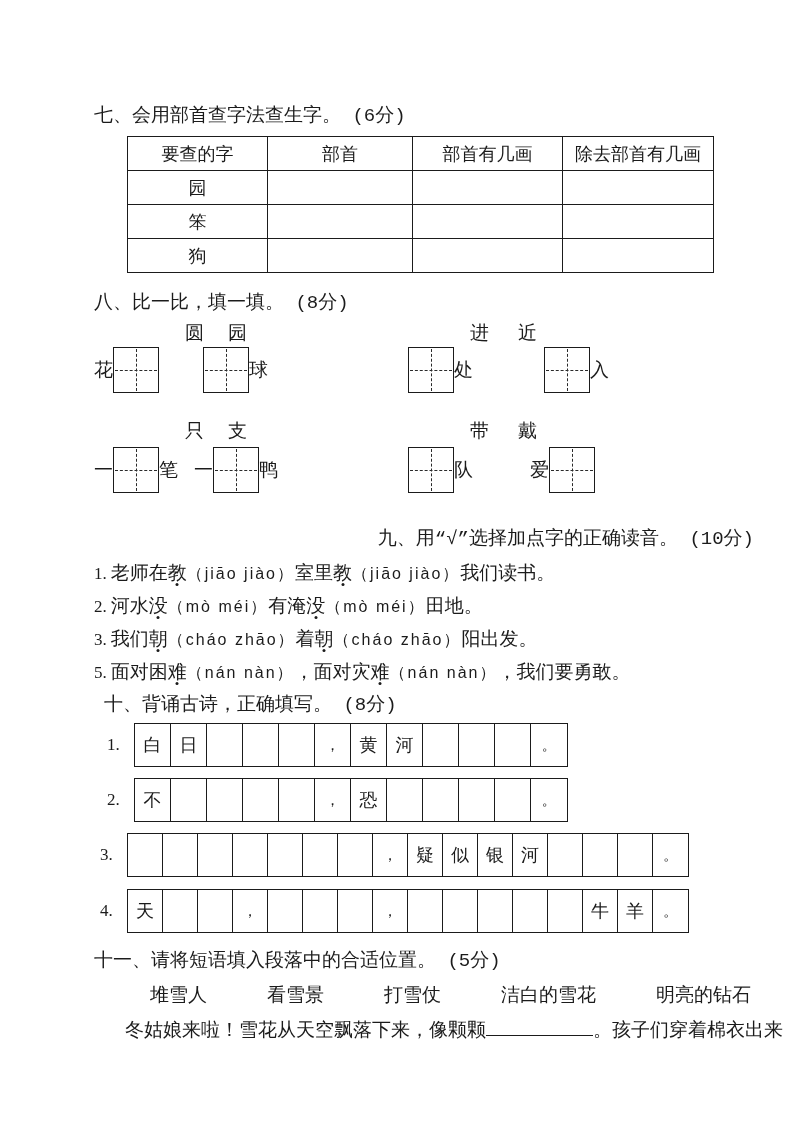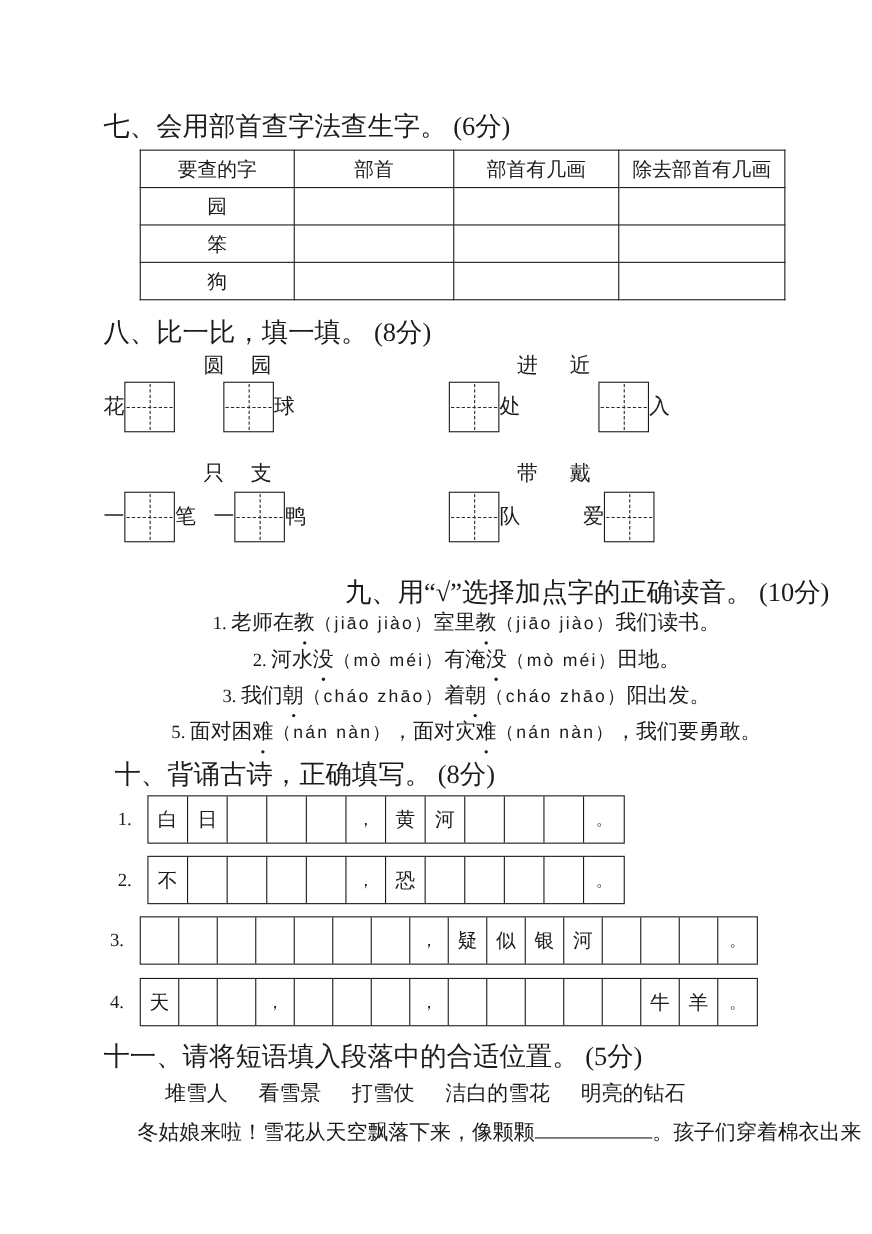--- a/index.html
+++ b/index.html
@@ -4,21 +4,21 @@
 <style>
   html,body{margin:0;padding:0;}
   body{
     width:793px;height:1122px;background:#ffffff;overflow:hidden;
     font-family:"Liberation Serif","DejaVu Serif",serif;
     color:#1b1b1b;
   }
   .page{position:relative;width:793px;height:1122px;background:#ffffff;}
   .content{position:absolute;left:94px;top:104px;width:660px;}
 
-  .sec-title{font-size:24px;line-height:24px;white-space:nowrap;}
+  .sec-title{font-size:19px;line-height:24px;white-space:nowrap;font-family:Liberation Mono, monospace;}
 
   
   .s7-table{border-collapse:collapse;margin-left:33px;margin-top:8px;table-layout:fixed;}
   .s7-table th,.s7-table td{
     border:1px solid #1b1b1b;text-align:center;vertical-align:middle;
     font-size:18px;font-weight:normal;padding:0;
   }
   .s7-table th{height:33px;}
   .s7-table td{height:33px;}
   .w1{width:140px}.w2{width:145px}.w3{width:150px}.w4{width:151px}
@@ -32,21 +32,21 @@
   .s8-boxes.second{margin-top:4px;}
   .box-item{position:absolute;top:0;display:flex;align-items:center;height:46px;}
   .side{font-size:19px;line-height:46px;white-space:nowrap;}
   .tian{position:relative;display:inline-block;width:46px;height:46px;
         border:1px solid #1b1b1b;background:#fff;box-sizing:border-box;flex:0 0 auto;}
   .tian .vline{position:absolute;left:50%;top:1px;bottom:1px;border-left:1px dashed #2a2a2a;}
   .tian .hline{position:absolute;top:50%;left:1px;right:1px;border-top:1px dashed #2a2a2a;}
 
   
   .s9-title{margin-top:34px;text-align:right;}
-  .s9-item{font-size:19px;line-height:32px;white-space:nowrap;text-align:center;}
+  .s9-item{margin-top:12px;font-size:19px;line-height:20px;white-space:nowrap;}
   .s9-num{margin-right:4px;font-size:17px;}
   .pinyin{font-family:"Liberation Sans","DejaVu Sans",sans-serif;font-size:16px;letter-spacing:2px;}
   .dchar{position:relative;display:inline-block;}
   .dchar::after{content:"";position:absolute;left:50%;bottom:-3px;width:3px;height:3px;
                 border-radius:50%;background:#1b1b1b;transform:translateX(-50%);}
 
   
   .s10-title{margin-top:10px;margin-left:10px;}
   .poem-row{position:relative;display:flex;width:max-content;
             border:1px solid #1b1b1b;height:44px;box-sizing:border-box;background:#fff;}
@@ -58,21 +58,21 @@
   .poem-num{position:absolute;left:-28px;top:50%;transform:translateY(-50%);font-size:17px;}
   .pcell{display:flex;align-items:center;justify-content:center;height:42px;
          border-right:1px solid #1b1b1b;box-sizing:border-box;font-size:18px;}
   .c12 .pcell{width:36px;}
   .c16 .pcell{width:35px;}
   .pcell.last{border-right:none;}
   .pcell.punct{font-size:15px;}
 
   
   .s11-title{margin-top:16px;}
-  .phrase-row{display:flex;gap:28px;margin-left:56px;margin-top:10px;
+  .phrase-row{display:flex;gap:60px;margin-left:56px;margin-top:10px;
               font-size:19px;line-height:24px;}
   .para{margin-left:31px;margin-top:10px;font-size:19px;line-height:26px;white-space:nowrap;}
   .blank-line{display:inline-block;width:107px;height:17px;
               border-bottom:1px solid #1b1b1b;vertical-align:baseline;}
 </style>
 </head>
 <body>
 
 <div class="page">
   <div class="content">

